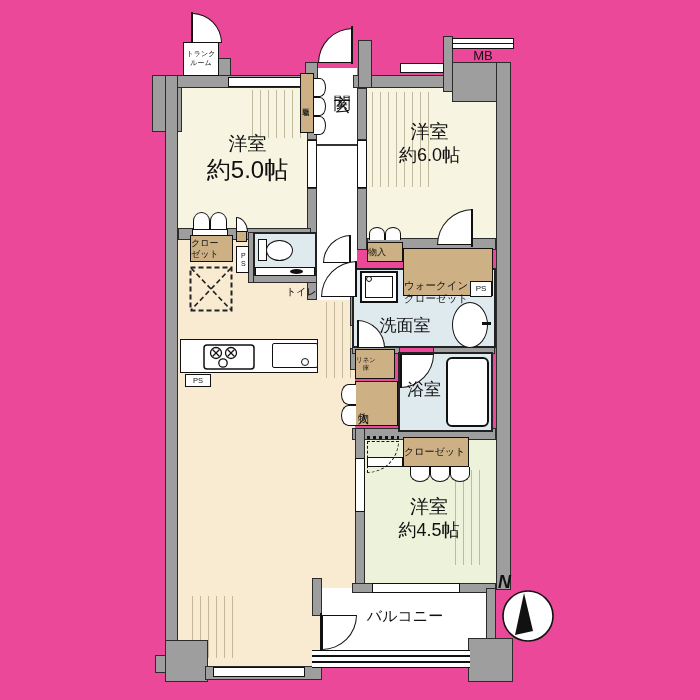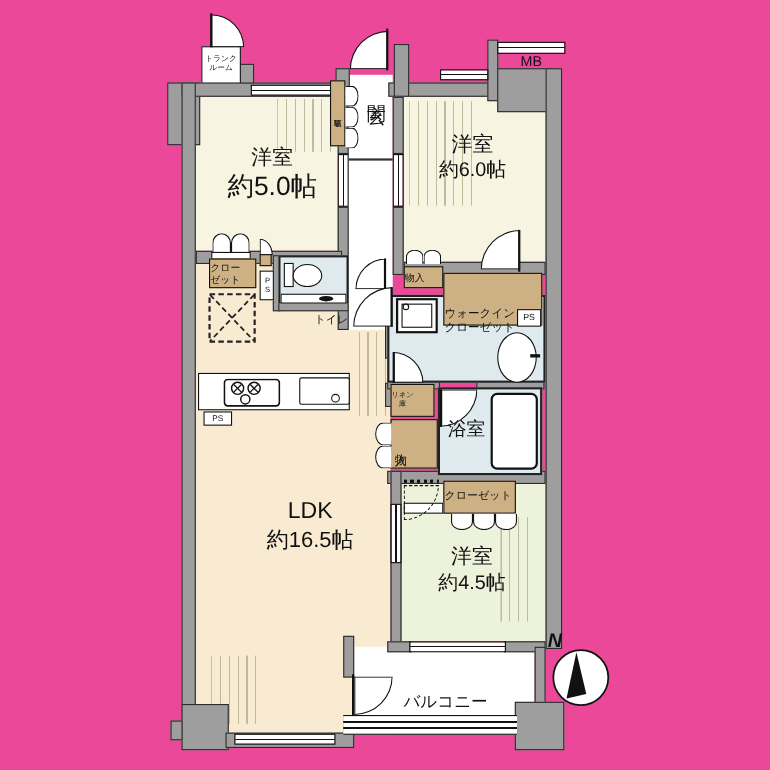--- a/index.html
+++ b/index.html
@@ -166,20 +166,21 @@
       <span>ウォークイン</span><br><span>クローゼット</span>
     </span>
   </div>
   <div class="whitebox" style="left:470px;top:281px;width:22px;height:16px;display:flex;align-items:center;justify-content:center;">
     <span class="lbl" style="position:static;font-size:8px;">PS</span>
   </div>
 
   <div class="whitebox" style="left:360px;top:271px;width:38px;height:32px;border-width:2px;"></div>
   <div class="whitebox" style="left:365px;top:276px;width:28px;height:22px;border-width:1px;"></div>
   <div style="position:absolute;left:366px;top:276px;width:6px;height:6px;border:1px solid #111;border-radius:50%;background:#fff;"></div>
+  <div class="lbl" style="left:352px;top:316px;width:106px;font-size:17px;">洗面室</div>
   <div class="whitebox" style="left:452px;top:302px;width:36px;height:46px;border-radius:50%;"></div>
   <div style="position:absolute;left:482px;top:322px;width:9px;height:3px;background:#111;"></div>
   <div class="arc tr" style="left:357px;top:320px;width:28px;height:28px;"></div>
   <div class="leaf" style="left:357px;top:320px;width:2px;height:28px;"></div>
 
   <div class="arc br" style="left:400px;top:354px;width:34px;height:34px;"></div>
   <div class="leaf" style="left:400px;top:354px;width:2px;height:34px;"></div>
   <div class="lbl" style="left:400px;top:380px;width:48px;font-size:17px;">浴室</div>
   <div class="whitebox" style="left:446px;top:357px;width:43px;height:70px;border-width:2px;border-radius:6px;"></div>
 
@@ -208,42 +209,38 @@
     <circle cx="28" cy="9" r="5.5" fill="none" stroke="#111" stroke-width="1.3"></circle>
     <line x1="24.5" y1="5.5" x2="31.5" y2="12.5" stroke="#111" stroke-width="1.2"></line>
     <line x1="31.5" y1="5.5" x2="24.5" y2="12.5" stroke="#111" stroke-width="1.2"></line>
     <circle cx="20" cy="19" r="4.2" fill="none" stroke="#111" stroke-width="1.3"></circle>
   </svg>
   <div class="whitebox" style="left:272px;top:343px;width:46px;height:25px;border-radius:2px;"></div>
   <div style="position:absolute;left:301px;top:358px;width:8px;height:8px;border:1.3px solid #111;border-radius:50%;background:#fff;"></div>
   <div class="whitebox" style="left:185px;top:374px;width:26px;height:13px;display:flex;align-items:center;justify-content:center;">
     <span class="lbl" style="position:static;font-size:7.5px;">PS</span>
   </div>
-  <div class="lbl" style="left:222px;top:452px;width:120px;font-size:21px;">
-    <span>LDK</span><br>
-    <span style="font-size:20px;">約16.5帖</span>
-  </div>
 
   <div class="tan" style="left:403px;top:437px;width:66px;height:30px;">
     <span class="lbl" style="position:static;font-size:10px;">クローゼット</span>
   </div>
   <div class="whitebox" style="left:367px;top:457px;width:36px;height:10px;"></div>
   <div class="hump hdown" style="left:410px;top:467px;width:20px;height:15px;"></div>
   <div class="hump hdown" style="left:430px;top:467px;width:20px;height:15px;"></div>
   <div class="hump hdown" style="left:450px;top:467px;width:20px;height:15px;"></div>
   <div class="dashrow" style="left:367px;top:436px;width:32px;"></div>
   <div class="arc br dashed" style="left:367px;top:441px;width:32px;height:32px;"></div>
   <div class="lbl" style="left:368px;top:495px;width:122px;font-size:19px;">
     <span>洋室</span><br>
     <span style="font-size:18px;">約4.5帖</span>
   </div>
 
   <div class="arc br" style="left:322px;top:615px;width:35px;height:35px;"></div>
   <div class="leaf" style="left:320px;top:613px;width:2px;height:37px;"></div>
-  <div class="lbl" style="left:348px;top:607px;width:114px;font-size:15px;margin-top:23px;">バルコニー</div>
+  <div class="lbl" style="left:348px;top:607px;width:114px;font-size:15px;">バルコニー</div>
 
   <div class="lbl" style="left:498px;top:572px;font-size:18px;font-weight:bold;font-style:italic;">N</div>
   <svg style="position:absolute;left:500px;top:588px;" width="58" height="58" viewBox="0 0 58 58">
     <circle cx="28" cy="28" r="25" fill="#fff" stroke="#111" stroke-width="1.6"></circle>
     <polygon points="24,5 15,47 33,43" fill="#111"></polygon>
   </svg>
 
 </div>
 
 </body></html>

